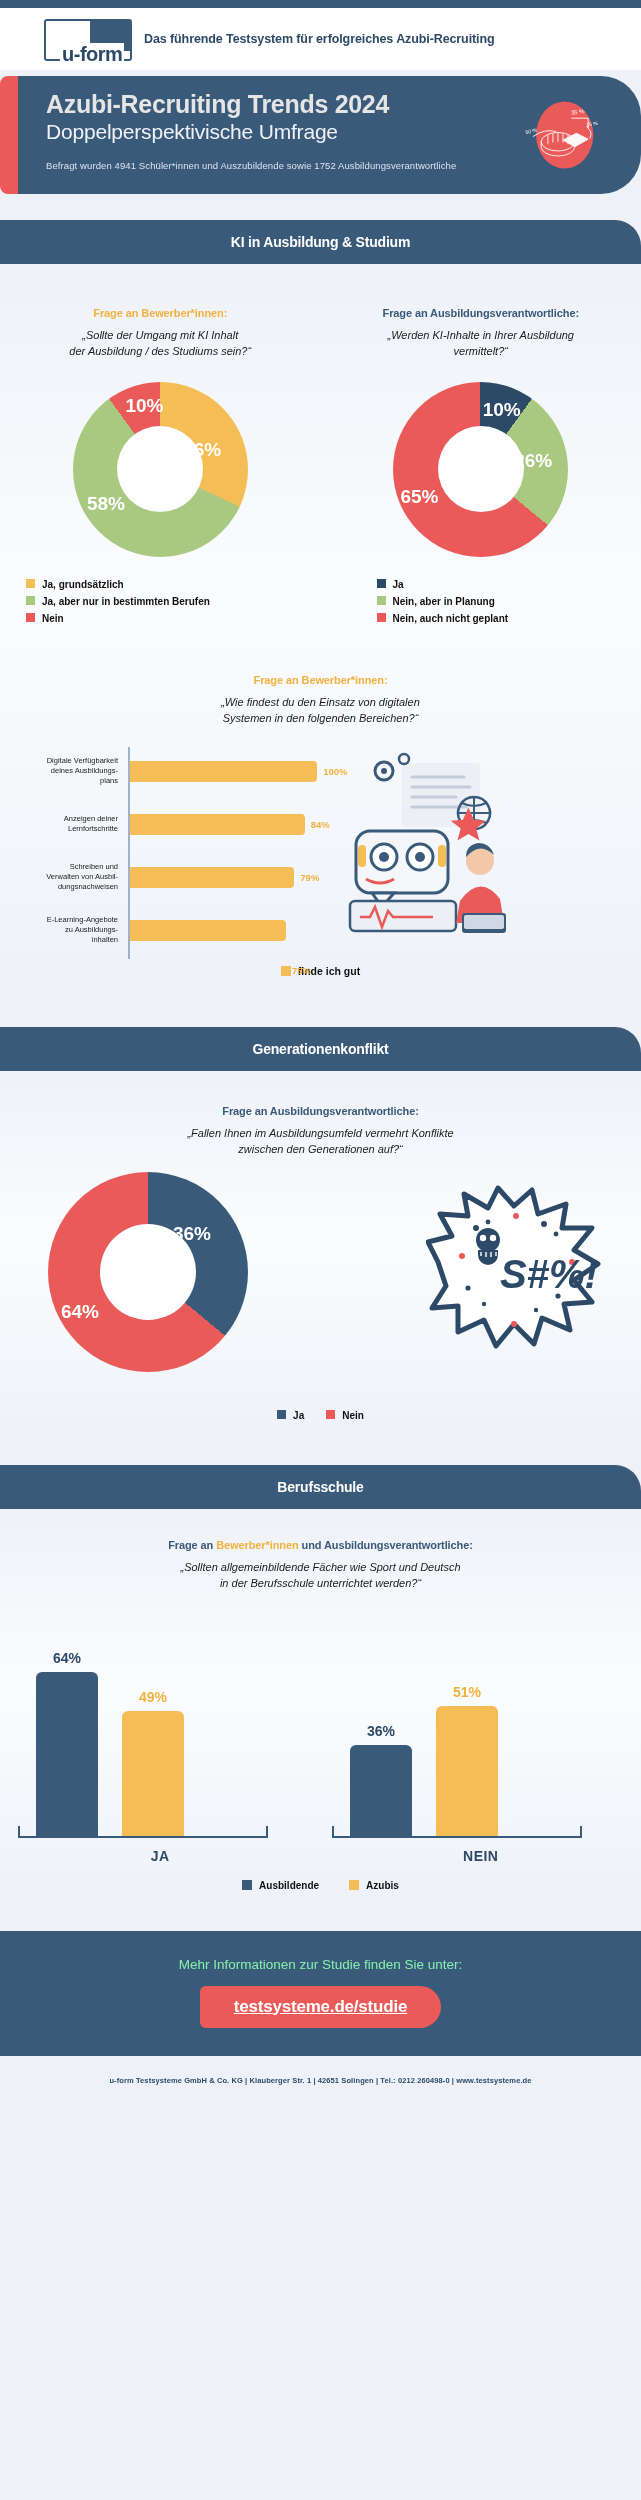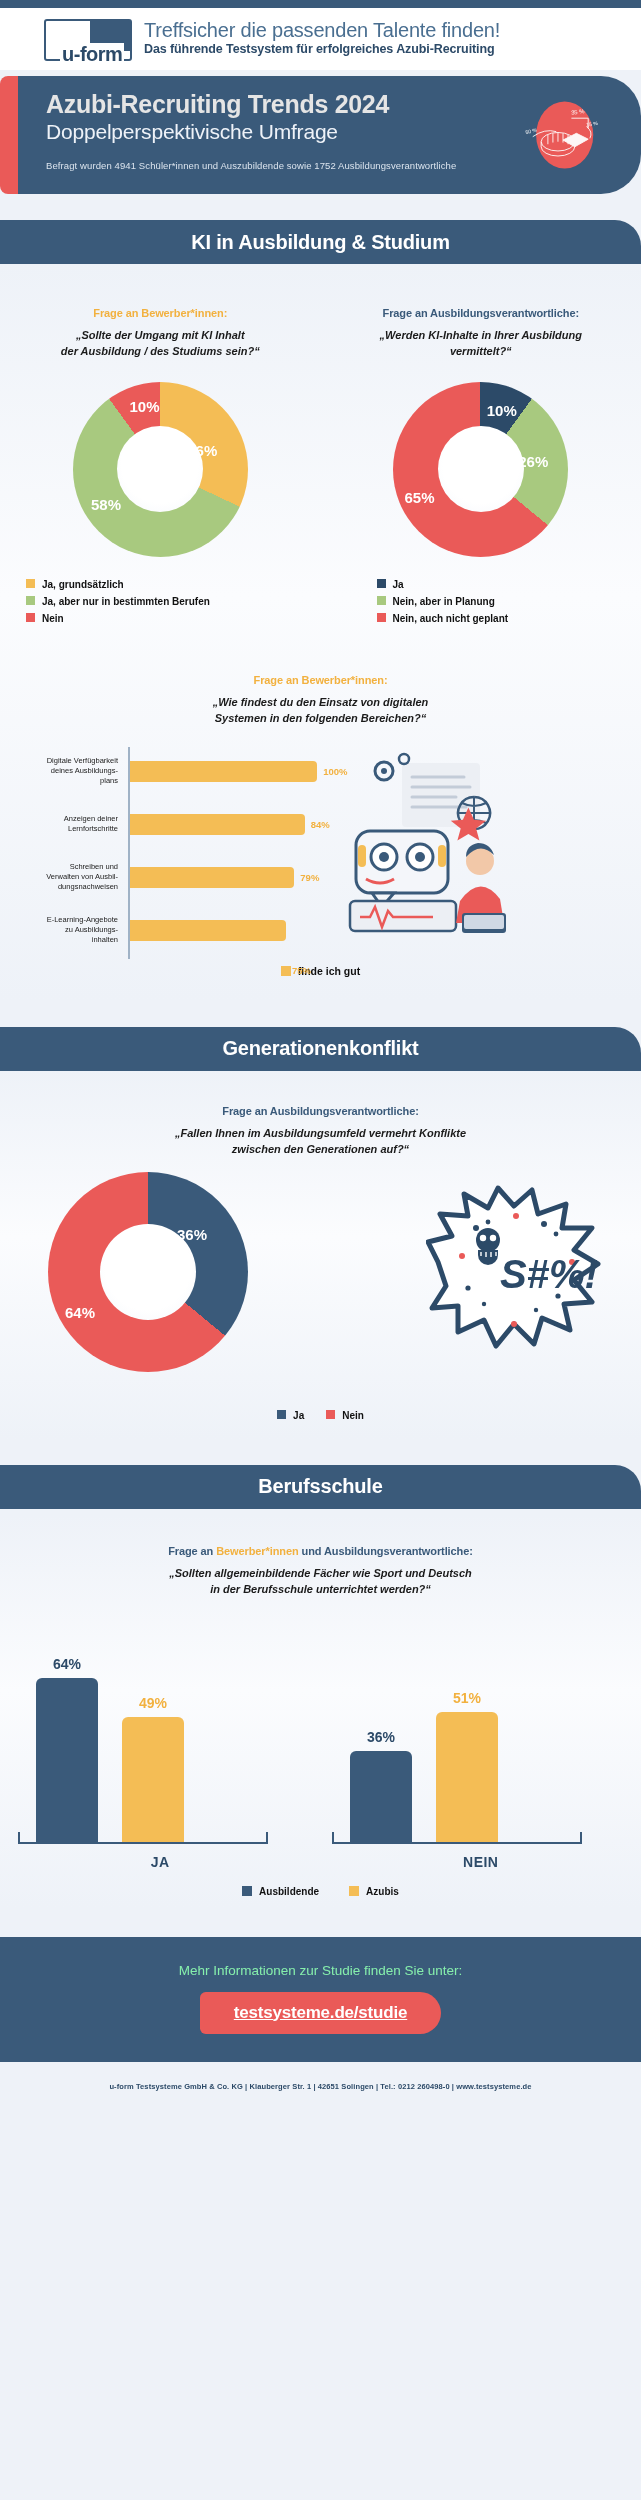--- a/index.html
+++ b/index.html
@@ -27,40 +27,40 @@
   .hero-accent { position:absolute; left:0; top:0; width:18px; height:118px; background:#ea5a58; border-radius:8px 0 0 8px; }
   .hero { position:absolute; left:18px; top:0; right:0; height:118px; background:#3a5a7a; border-radius:0 40px 40px 0; padding:14px 0 0 28px; }
   .hero h1 { color:#e5e5e5; font-size:25px; font-weight:bold; letter-spacing:-0.3px; line-height:1.15; }
   .hero h2 { color:#eef2f8; font-size:21px; font-weight:400; letter-spacing:-0.2px; margin-top:1px; }
   .hero .sub { color:#dbe4ee; font-size:9.5px; margin-top:16px; letter-spacing:0.1px; }
   .hero-deco { position:absolute; right:36px; top:16px; width:84px; height:86px; }
 
   
   .sec-head { background:#3a5a7a; height:44px; display:flex; align-items:center; justify-content:center;
               border-radius:0 26px 0 0; margin-top:26px; }
-  .sec-head span { color:#fff; font-size:20px; font-weight:bold; letter-spacing:-0.2px; }
+  .sec-head span { color:#fff; font-size:14px; font-weight:bold; letter-spacing:-0.2px; }
 
   .panel { background:linear-gradient(180deg,#eef2f8 0%,#fbfcfe 45%,#eef2f8 100%); }
 
   
   .q-kicker { text-align:center; font-size:11px; font-weight:bold; letter-spacing:-0.1px; }
   .q-kicker.amber { color:#f2b13f; }
   .q-kicker.blue { color:#3a5a7a; }
-  .q-text { text-align:center; font-size:11px; font-weight:bold; font-style:italic; color:#1b1b1b; line-height:1.45; margin-top:9px; }
+  .q-text { text-align:center; font-size:11px; font-weight:normal; font-style:italic; color:#1b1b1b; line-height:1.45; margin-top:9px; }
 
   .two-col { display:flex; }
   .col { width:50%; }
 
   
   .donut-wrap { position:relative; width:175px; height:175px; margin:22px auto 0; }
   .donut { width:175px; height:175px; border-radius:50%; }
   .donut-hole { position:absolute; left:50%; top:50%; transform:translate(-50%,-50%);
                 width:86px; height:86px; border-radius:50%;
                 background:radial-gradient(circle at 50% 45%, #ffffff 60%, #f3f6fb 100%); }
-  .slice-label { position:absolute; color:#fff; font-size:15px; font-weight:bold; transform:translate(-50%,-50%); }
+  .slice-label { position:absolute; color:#fff; font-size:19px; font-weight:bold; transform:translate(-50%,-50%); }
 
   .legend { margin-top:22px; padding-left:26px; }
   .legend.right { padding-left:56px; }
   .legend-row { display:flex; align-items:flex-start; margin-bottom:6px; }
   .swatch { width:9px; height:9px; margin-right:7px; flex:0 0 auto; }
   .legend-row span.lbl { font-size:10px; font-weight:bold; color:#111; }
 
   
   .hbar-area { display:flex; margin-top:18px; padding:0 18px; }
   .hbar-left { width:320px; position:relative; }
@@ -114,21 +114,20 @@
 
   <div class="topline"></div>
 
   <div class="logobar">
     <div class="logo-mark">
       <div class="logo-box"></div>
       <div class="logo-fill"></div>
       <div class="logo-word">u-form</div>
     </div>
     <div class="logo-text">
-      <div class="tagline1">Treffsicher die passenden Talente finden!</div>
       <div class="tagline2">Das führende Testsystem für erfolgreiches Azubi-Recruiting</div>
     </div>
   </div>
 
   <div class="hero-wrap">
     <div class="hero-accent"></div>
     <div class="hero">
       <h1>Azubi-Recruiting Trends 2024</h1>
       <h2>Doppelperspektivische Umfrage</h2>
       <div class="sub">Befragt wurden 4941 Schüler*innen und Auszubildende sowie 1752 Ausbildungsverantwortliche</div>
@@ -356,21 +355,21 @@
           <span class="lbl">Nein</span>
         </div>
       </div>
     </div>
   </div>
 
   <div class="sec-head">
     <span>Berufsschule</span>
   </div>
 
-  <div class="panel" style="padding:30px 0 10px;margin-top:6px;">
+  <div class="panel" style="padding:30px 0 10px;">
     <div>
       <div class="q-kicker blue">
         <span>Frage an </span><span style="color:#f2b13f;">Bewerber*innen</span><span> und Ausbildungsverantwortliche:</span>
       </div>
       <div class="q-text">„Sollten allgemeinbildende Fächer wie Sport und Deutsch<br>in der Berufsschule unterrichtet werden?“</div>
 
       <div class="vbar-area">
         <div class="vbar-group" style="left:36px;">
           <div class="vbar blue" style="height:166px;">
             <span class="v">64%</span>

